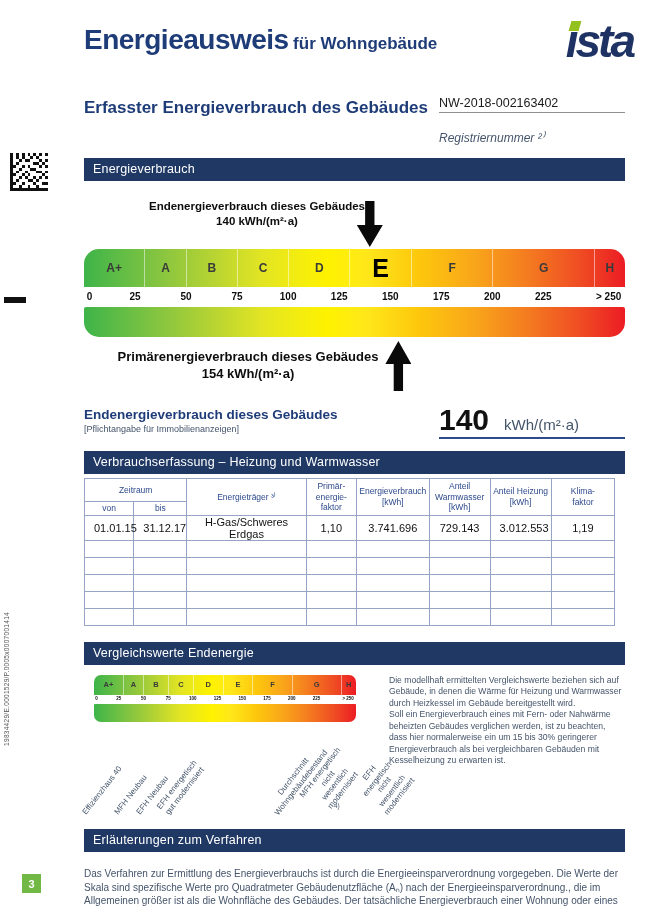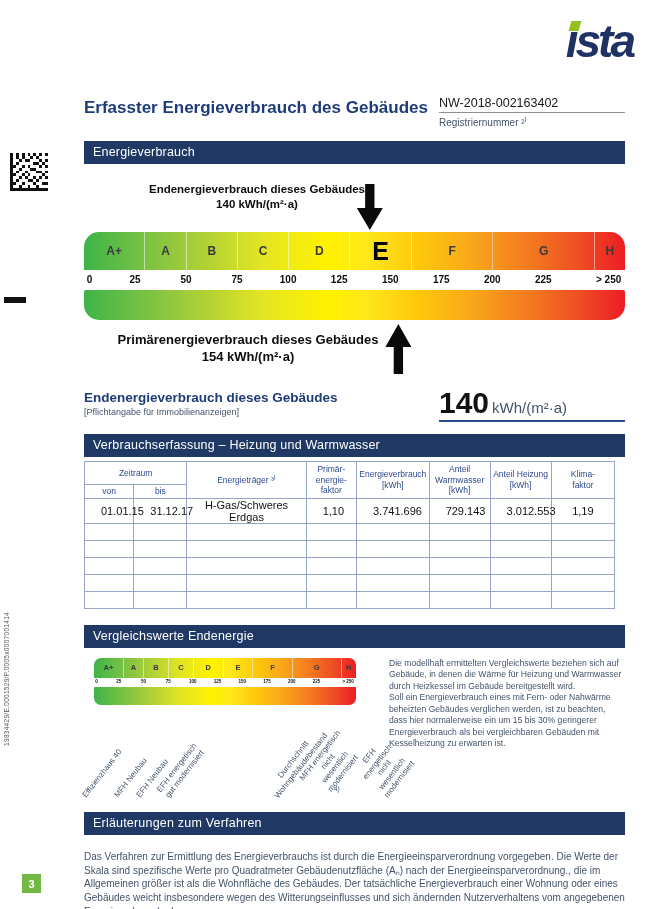--- a/index.html
+++ b/index.html
@@ -17,21 +17,21 @@
   .logo{position:relative;font-size:46px;font-weight:bold;font-style:italic;color:#1e3264;
         letter-spacing:-3px;line-height:1;margin-right:-8px;margin-top:-6px;}
   .logo-i{position:relative;display:inline-block;}
   .logo-dot{position:absolute;top:3px;left:4px;width:10px;height:10px;background:#95c11f;transform:skewX(-16deg);}
 
   
   .sec-row{display:flex;justify-content:space-between;align-items:flex-start;margin-top:34px;}
   .sec-title{font-size:17px;font-weight:bold;color:#1e3c78;}
   .reg{width:186px;margin-top:-2px;}
   .reg-number{font-size:12.5px;color:#1a1a1a;border-bottom:1px solid #8f8f8f;padding-bottom:2px;}
-  .reg-label{font-size:10px;color:#44546a;margin-top:2px;}
+  .reg-label{font-size:12px;color:#44546a;margin-top:16px;font-style:italic;}
 
   
   .banner{background:#1f3864;color:#fff;font-size:12.5px;padding:4px 9px 5px;letter-spacing:0.2px;}
 
   
   :root{--grad:linear-gradient(90deg,#3eb449 0%,#62bd45 7%,#8cc63f 15%,#b8d432 24%,#e3e523 33%,#fff200 45%,#ffe81a 52%,#fdc70c 62%,#f9a61a 72%,#f47b20 82%,#ef4b23 92%,#ec1c24 100%);}
   .scale-wrap{position:relative;margin-top:16px;height:196px;}
   .ann-top{position:absolute;top:2px;left:18px;width:310px;text-align:center;
            font-size:11.5px;font-weight:bold;line-height:1.3;color:#0d0d0d;white-space:pre-line;}
   .arrow-down{position:absolute;top:4px;width:26px;height:46px;background:#0a0a0a;z-index:2;
@@ -48,32 +48,32 @@
   .grad-bar{height:30px;background:var(--grad);border-radius:2px 2px 15px 15px;}
   .ann-bottom{position:absolute;top:152px;left:14px;width:300px;text-align:center;
               font-size:13px;font-weight:bold;line-height:1.3;color:#0d0d0d;white-space:pre-line;}
   .arrow-up{position:absolute;top:144px;width:26px;height:50px;background:#0a0a0a;
     clip-path:polygon(50% 0,100% 46%,68% 46%,68% 100%,32% 100%,32% 46%,0 46%);}
 
   
   .sum-row{display:flex;justify-content:space-between;align-items:flex-start;margin-top:14px;}
   .sum-label{font-size:13.5px;font-weight:bold;color:#1e3c78;}
   .sum-sub{font-size:9px;color:#44546a;margin-top:2px;}
-  .sum-val{width:186px;border-bottom:2px solid #2d4a8c;padding-bottom:4px;display:flex;align-items:baseline;gap:3px;}
+  .sum-val{width:186px;border-bottom:2px solid #2d4a8c;padding-bottom:4px;display:flex;align-items:baseline;gap:15px;}
   .big-value{font-size:30px;font-weight:bold;color:#111;line-height:0.85;}
   .unit{font-size:15px;color:#44546a;}
 
   
   .usage-banner{margin-top:12px;}
   table.usage{width:98.2%;border-collapse:collapse;table-layout:fixed;margin-top:4px;}
   table.usage th,table.usage td{border:1px solid #96a5c5;}
   table.usage th{font-size:8.5px;font-weight:normal;color:#2d4a8c;text-align:center;vertical-align:middle;
                  padding:2px 1px;white-space:pre-line;line-height:1.25;}
   table.usage tr.subhdr th{height:12px;padding:0 2px 1px;}
-  table.usage td{height:20px;font-size:11px;text-align:center;color:#111;padding:0 16px;}
+  table.usage td{height:20px;font-size:11px;text-align:center;color:#111;padding:0 9px;}
   table.usage tr.empty td{height:16px;}
 
   
   .comp-banner{margin-top:16px;}
   .comp-row{display:flex;margin-top:10px;position:relative;height:142px;}
   .comp-left{position:relative;width:305px;flex:none;}
   .mini{width:262px;margin-left:10px;}
   .mini .band-bar{height:20px;border-radius:7px 7px 0 0;}
   .mini .band-cell{font-size:7.5px;font-weight:bold;}
   .mini .band-cell.hl{font-size:7.5px;color:#3a3a3a;}
@@ -160,20 +160,24 @@
   </g>
 </svg>
 <div class="crop-dash"></div>
 <div class="side-code">19834429/E.0001529/P.0005x0007001414</div>
 <div class="page-badge">3</div>
 
 <div class="content">
 
   <div class="hdr">
     <div>
+      <div>
+        <span class="t1">Energieausweis</span>
+        <span class="t2">für Wohngebäude</span>
+      </div>
     </div>
     <div class="logo" id="logo"><span class="logo-i">ı<span class="logo-dot"></span></span>sta</div>
   </div>
 
   <div class="sec-row">
     <div class="sec-title">Erfasster Energieverbrauch des Gebäudes</div>
     <div class="reg">
       <div class="reg-number">NW-2018-002163402</div>
       <div class="reg-label">Registriernummer ²⁾</div>
     </div>

